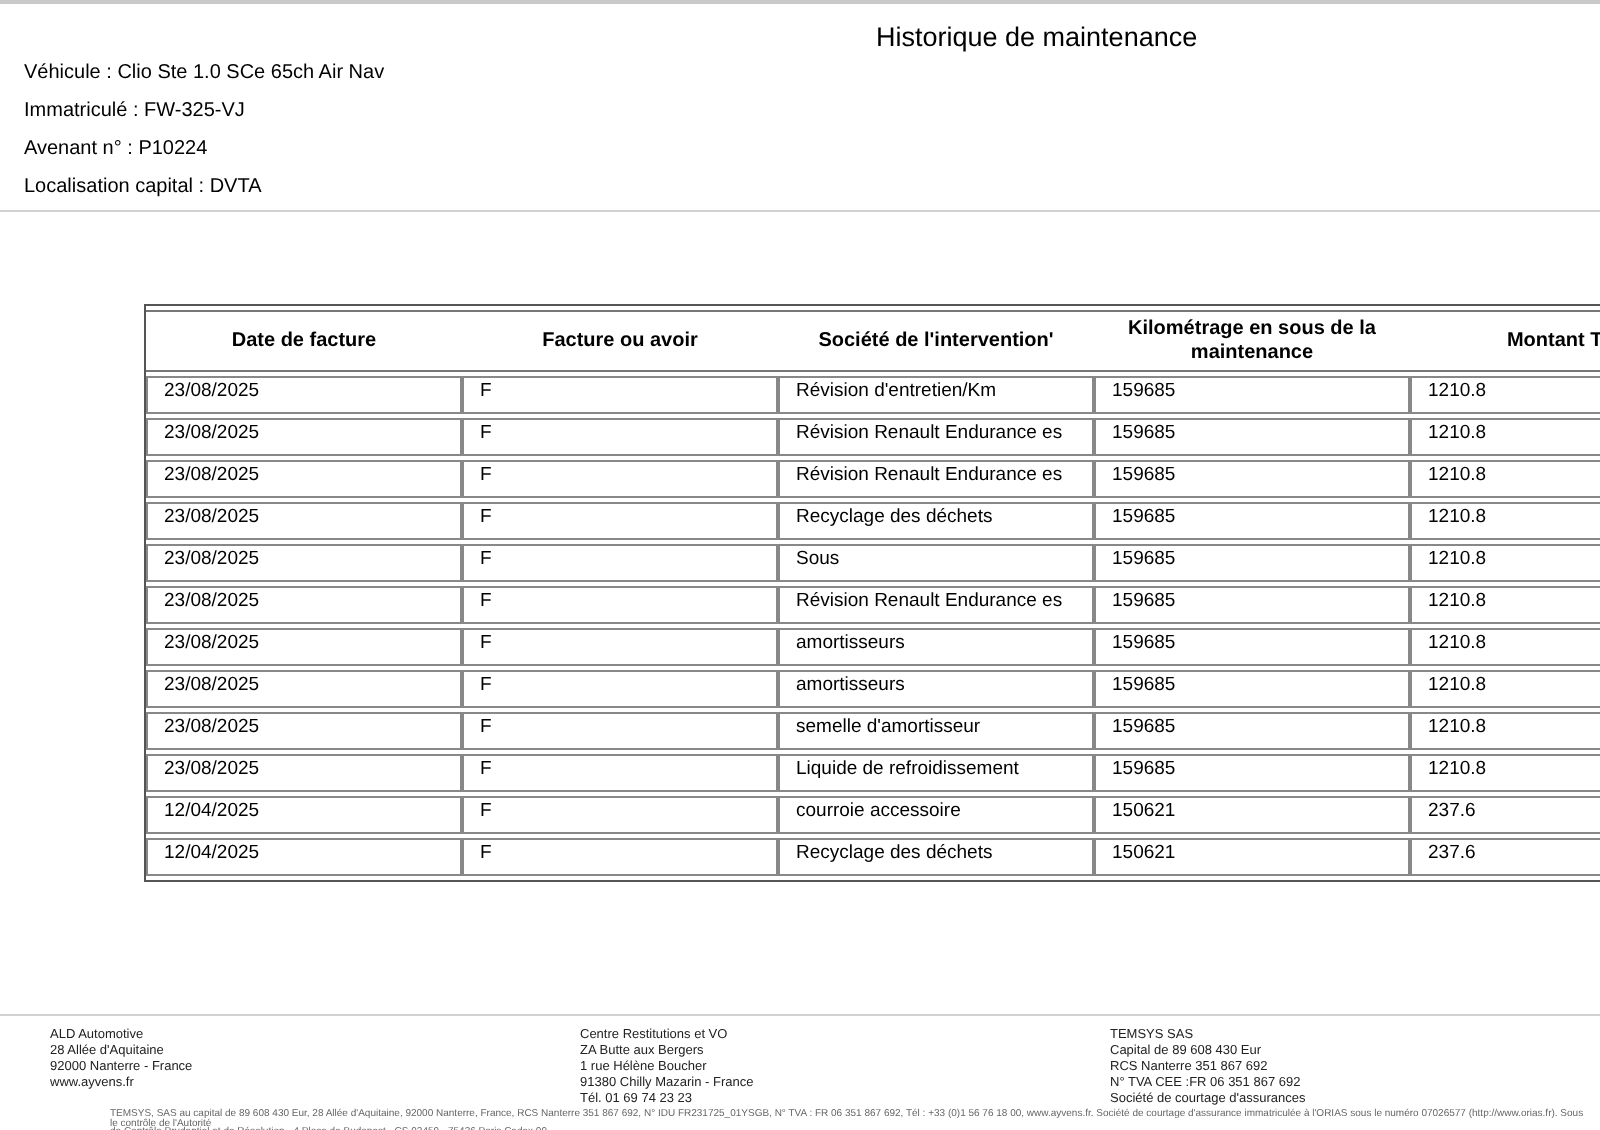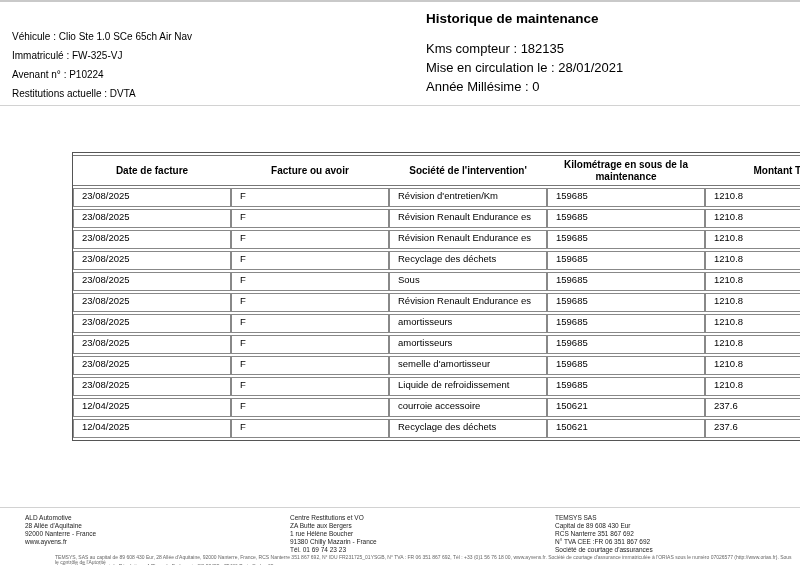--- a/index.html
+++ b/index.html
@@ -29,22 +29,22 @@
     line-height: 19px;
     white-space: nowrap;
   }
   .maintenance-header {
     position: absolute;
     left: 426px;
     top: 11px;
   }
   .maintenance-title {
     font-size: 13.5px;
-    font-weight: bold;
-    margin: 0 0 13px 0;
+    font-weight: normal;
+    margin: 0 0 13px 12px;
   }
   .maintenance-lines {
     font-size: 13px;
     line-height: 19px;
     white-space: nowrap;
   }
   .divider-header {
     position: absolute;
     top: 105px;
     left: 0;
@@ -117,30 +117,25 @@
 </style>
 </head>
 <body>
 
 <div class="top-edge"></div>
 
 <div class="vehicle-info">
   <div>Véhicule : Clio Ste 1.0 SCe 65ch Air Nav</div>
   <div>Immatriculé : FW-325-VJ</div>
   <div>Avenant n° : P10224</div>
-  <div>Restitutions actuelle : DVTA</div>
+  <div>Localisation capital : DVTA</div>
 </div>
 
 <div class="maintenance-header">
   <div class="maintenance-title">Historique de maintenance</div>
-  <div class="maintenance-lines">
-    <div>Kms compteur : 182135</div>
-    <div>Mise en circulation le : 28/01/2021</div>
-    <div>Année Millésime : 0</div>
-  </div>
 </div>
 
 <div class="divider-header"></div>
 
 <table class="maintenance-table">
   <colgroup>
       <col>
       <col>
       <col>
       <col>

